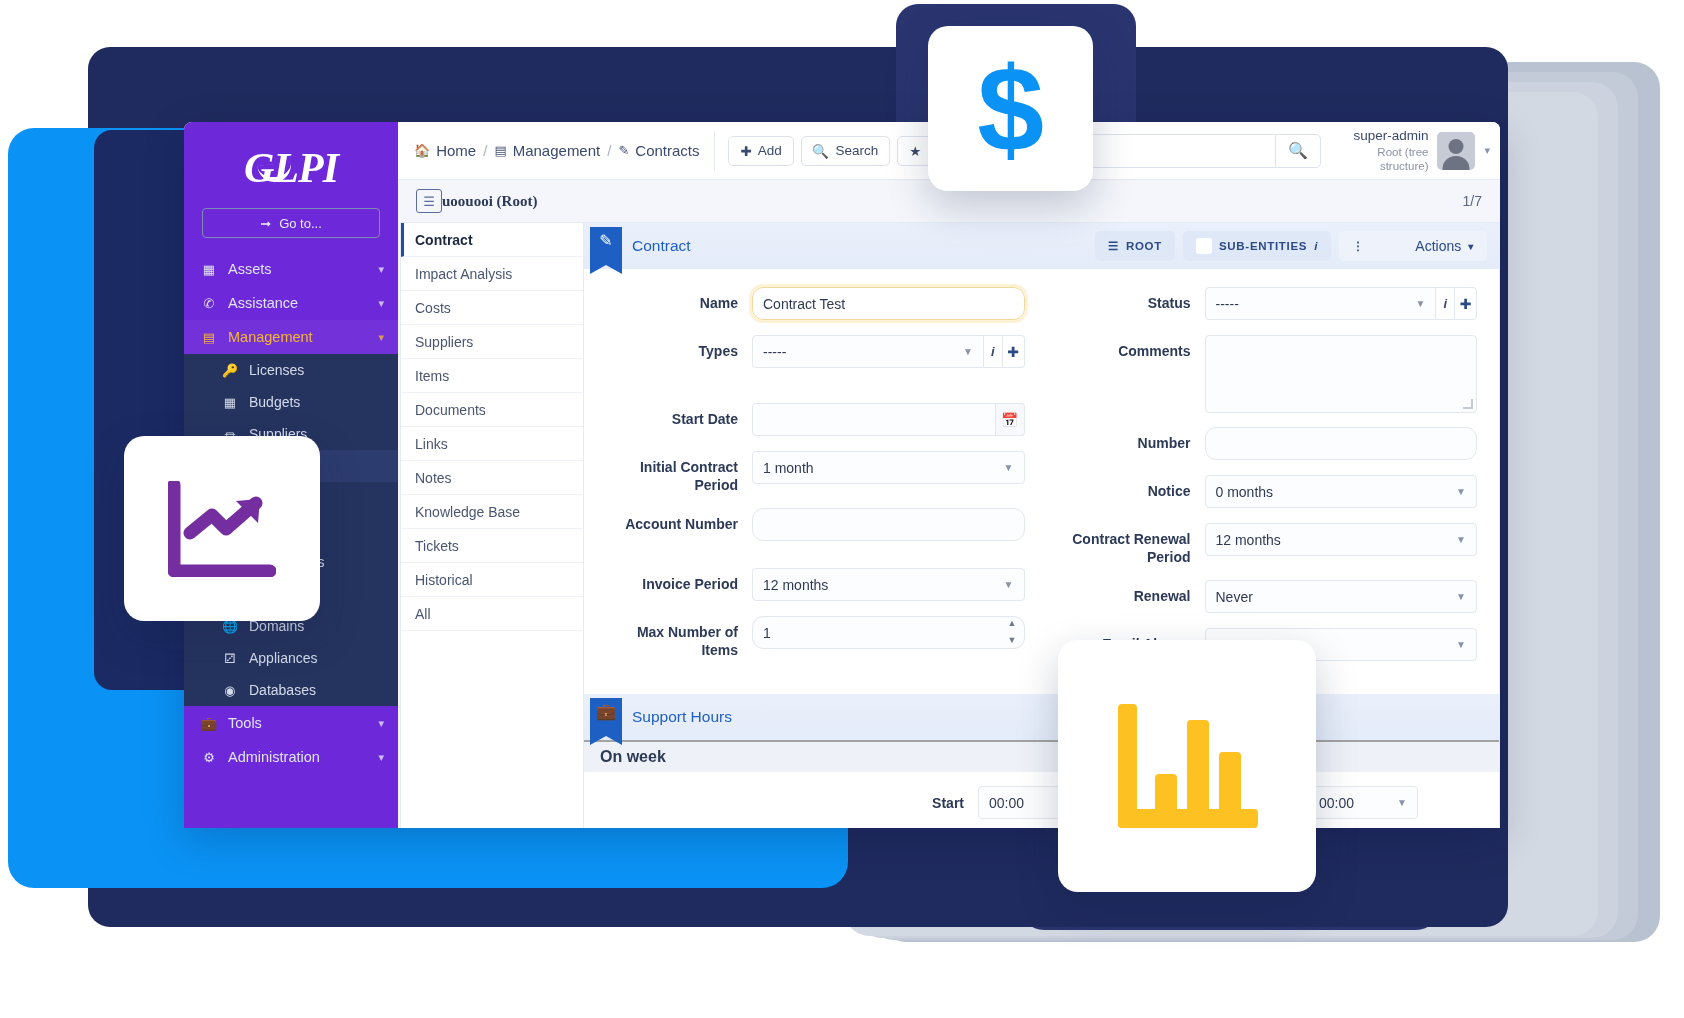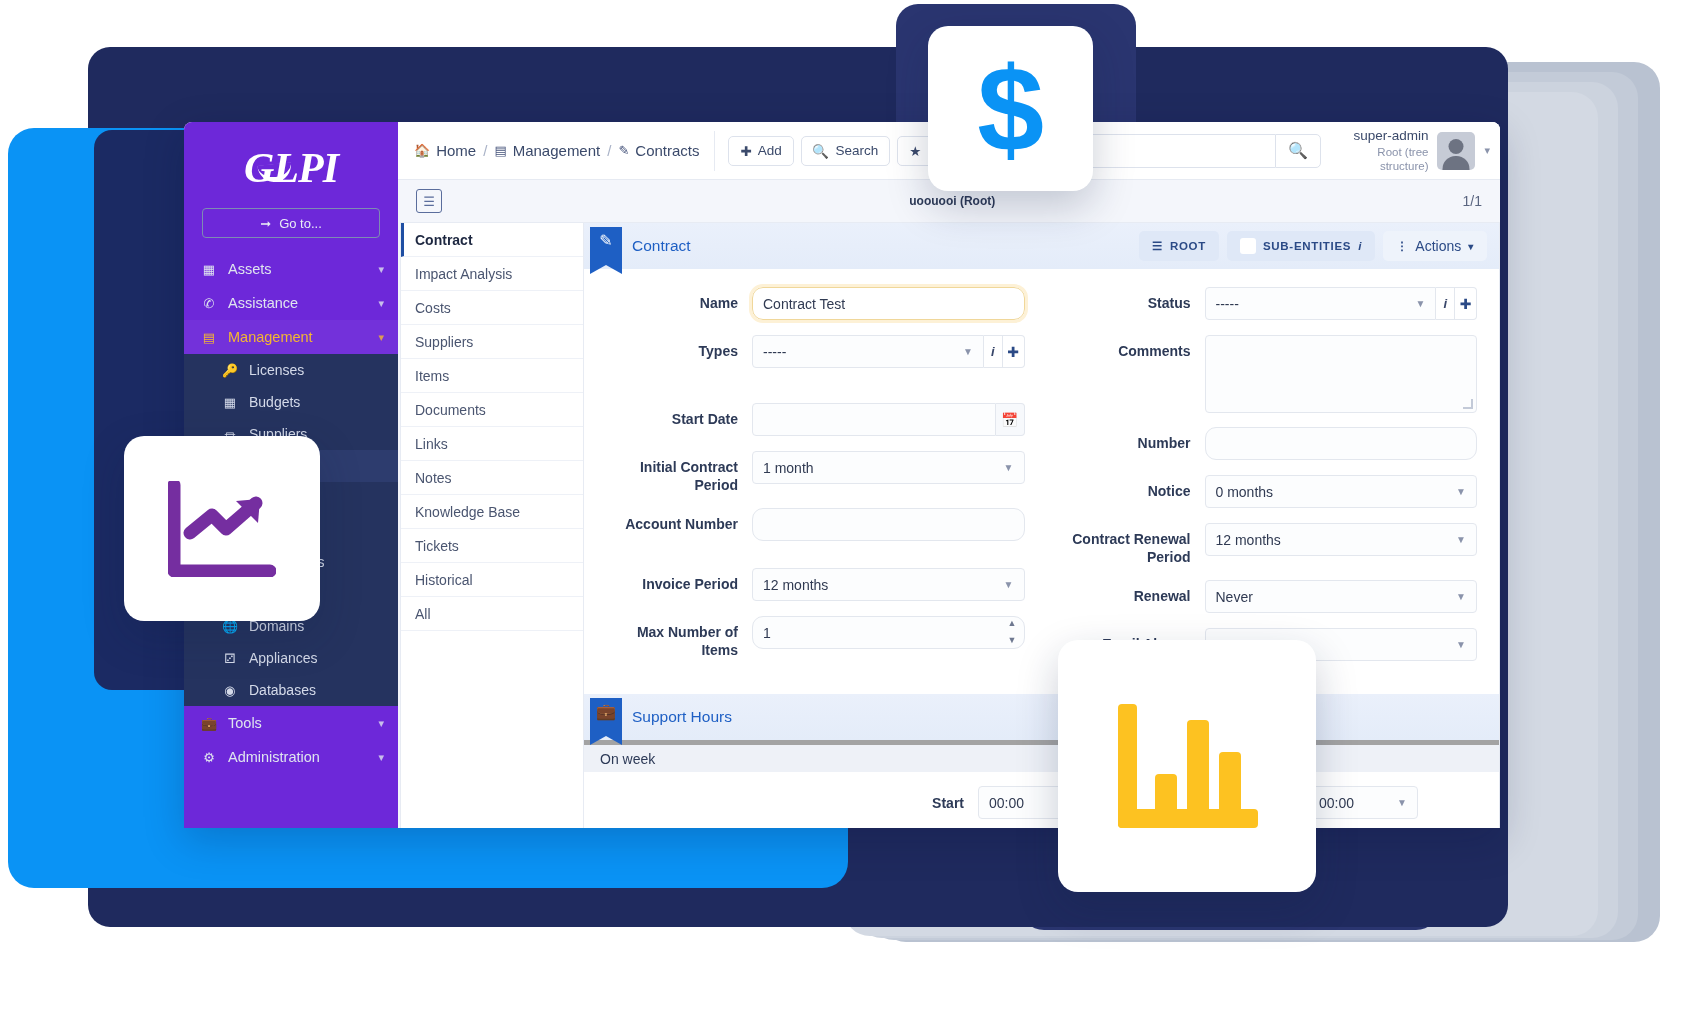--- a/index.html
+++ b/index.html
@@ -156,21 +156,21 @@
 
   
   .pagehead {
     height: 42px; display: flex; align-items: center; padding: 0 18px;
     background: #f4f6fb;
   }
   .listicon {
     width: 26px; height: 24px; border: 1.6px solid #5a6d9c; border-radius: 3px;
     display:flex; align-items:center; justify-content:center; color:#5a6d9c; font-size: 13px;
   }
-  .pagetitle { flex:1; text-align:center; font-size: 12px; font-weight: bold; color: #2d3a57; }
+  .pagetitle { flex:1; text-align:left; font-size: 15px; font-weight: bold; color: #2d3a57; font-family: Liberation Serif, serif; }
   .pagecount { font-size: 14px; color: #5a6580; }
 
   
   .bodyrow { display: flex; padding: 0 0 0 2px; height: calc(100% - 100px); }
   .tabs { width: 184px; flex: 0 0 184px; background: #fff; border:1px solid #e7ebf3; border-bottom:none;}
   .tab {
     height: 34px; display:flex; align-items:center; padding: 0 14px;
     font-size: 14px; color: #4a5570; border-bottom: 1px solid #eef1f7;
   }
   .tab.active { font-weight: bold; color: #1d2740; border-left: 3px solid #1f4fa3; padding-left: 11px;}
@@ -255,22 +255,22 @@
     color:#6e7890; font-size:9px; line-height:1;
   }
 
   .sectionbar2 {
     display:flex; align-items:center; gap:10px;
     background: linear-gradient(#eaf0fb,#e4ecf9); height: 46px; padding-left: 6px;
     margin-top: 18px;
   }
   .subhdr {
     height: 32px; display:flex; align-items:center; padding-left: 16px;
-    background: #eef1f7; font-size: 14px; font-weight: normal; color: #2d3a57;
-    border-top: 5px solid #a3a3a3;
+    background: #eef1f7; font-size: 16px; font-weight: bold; color: #2d3a57;
+    border-top: 2px solid #a3a3a3;
   }
   .startrow { display:flex; align-items:center; padding: 14px 0 0 0; }
   .startlabel { width: 380px; text-align:right; font-size: 14px; font-weight:bold; color:#2d3a57; }
   .startsel {
     margin-left: 14px; height: 33px; width: 110px; border: 1px solid #e3e7ee; border-radius: 4px;
     background:#fcfdfe; font-size: 14px; color:#303a52; padding: 0 10px;
     display:flex; align-items:center; justify-content:space-between;
   }
   .endsel {
     margin-left: 220px; height: 33px; width: 110px; border: 1px solid #e3e7ee; border-radius: 4px;
@@ -453,21 +453,21 @@
             <div class="n2">Root (tree structure)</div>
           </div>
           <div class="avatar"></div>
           <span class="caret-sm">▾</span>
         </div>
       </div>
 
       <div class="pagehead">
         <div class="listicon">☰</div>
         <div class="pagetitle">uoouooi (Root)</div>
-        <div class="pagecount">1/1</div>
+        <div class="pagecount">1/7</div>
       </div>
 
       <div class="bodyrow">
 
         <div class="tabs">
           <div class="tab active">
               <span>Contract</span>
             </div>
           <div class="tab">
               <span>Impact Analysis</span>
@@ -514,21 +514,21 @@
                 <span>☰</span>
                 <span>ROOT</span>
               </div>
               <div class="pill">
                 <span class="cb"></span>
                 <span>SUB-ENTITIES</span>
                 <span style="font-style:italic;">i</span>
               </div>
               <div class="pill white">
                 <span>⋮</span>
-                <span style="font-weight:normal;font-size:14px;letter-spacing:0;">Actions</span>
+                <span style="font-weight:normal;font-size:14px;letter-spacing:0;margin-left:44px;">Actions</span>
                 <span style="font-size:10px;">▾</span>
               </div>
             </div>
           </div>
 
           <div class="form">
 
             <div>
 
               <div class="frow">

